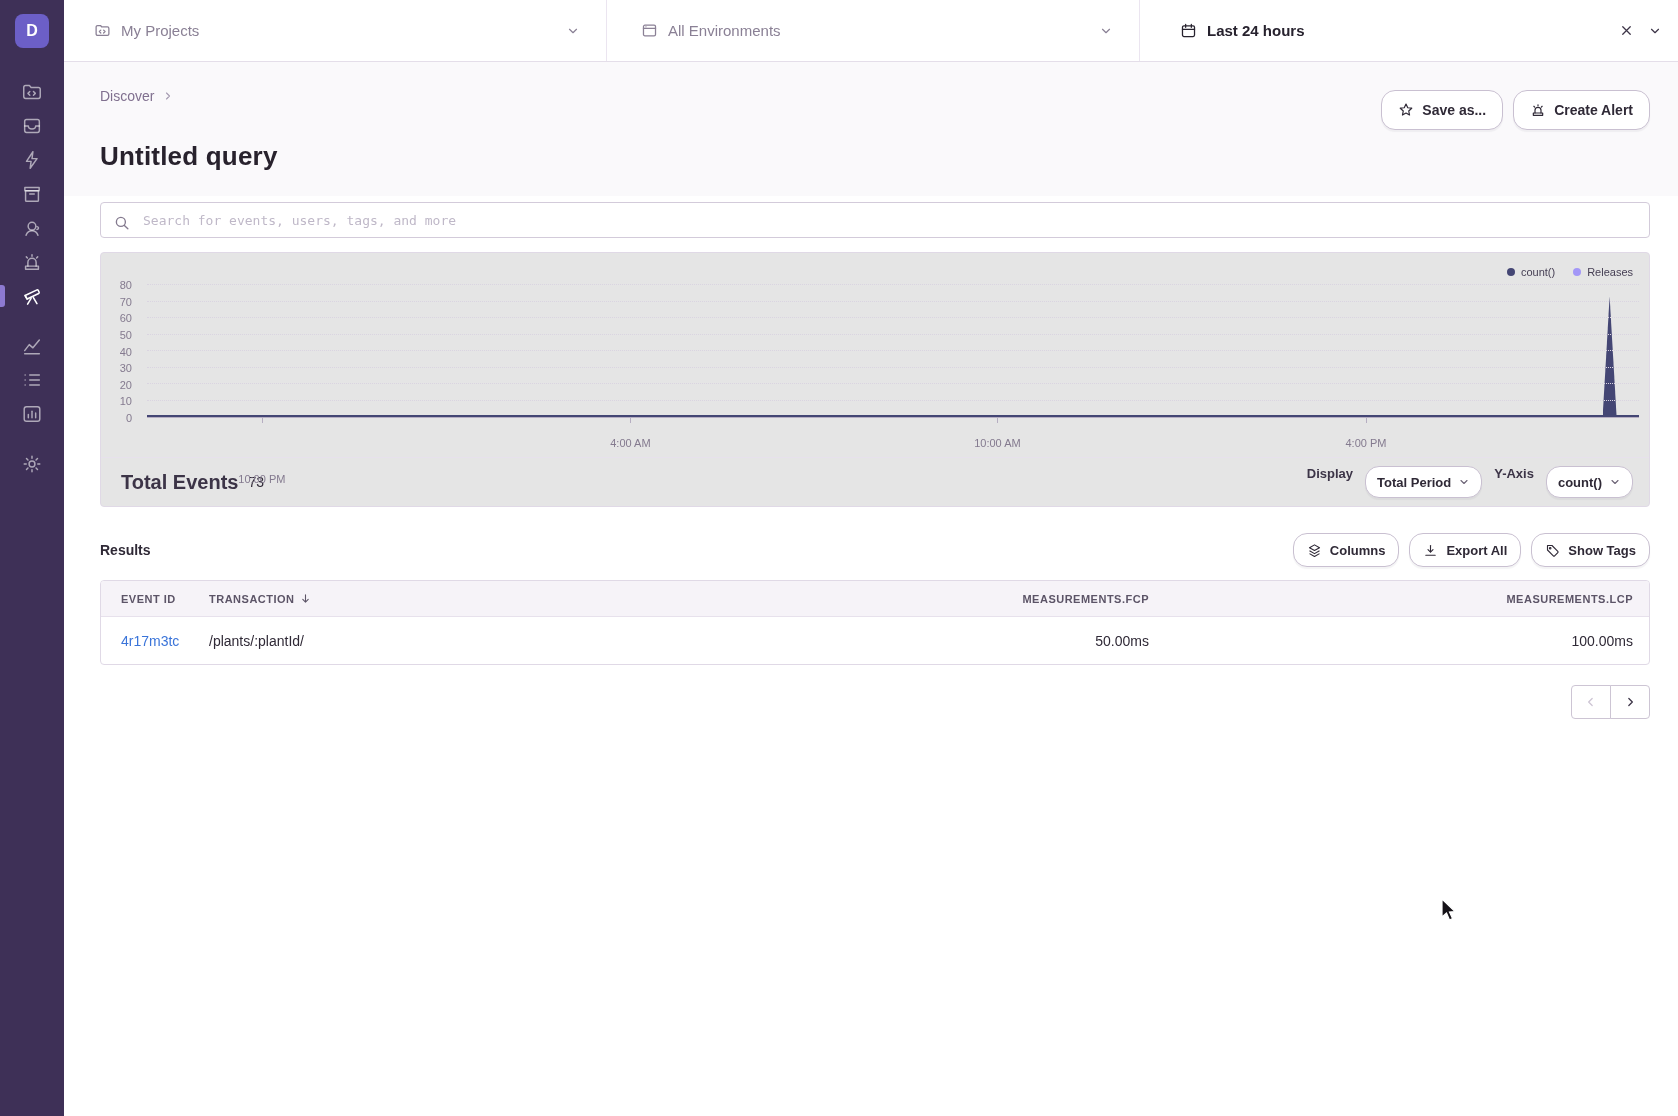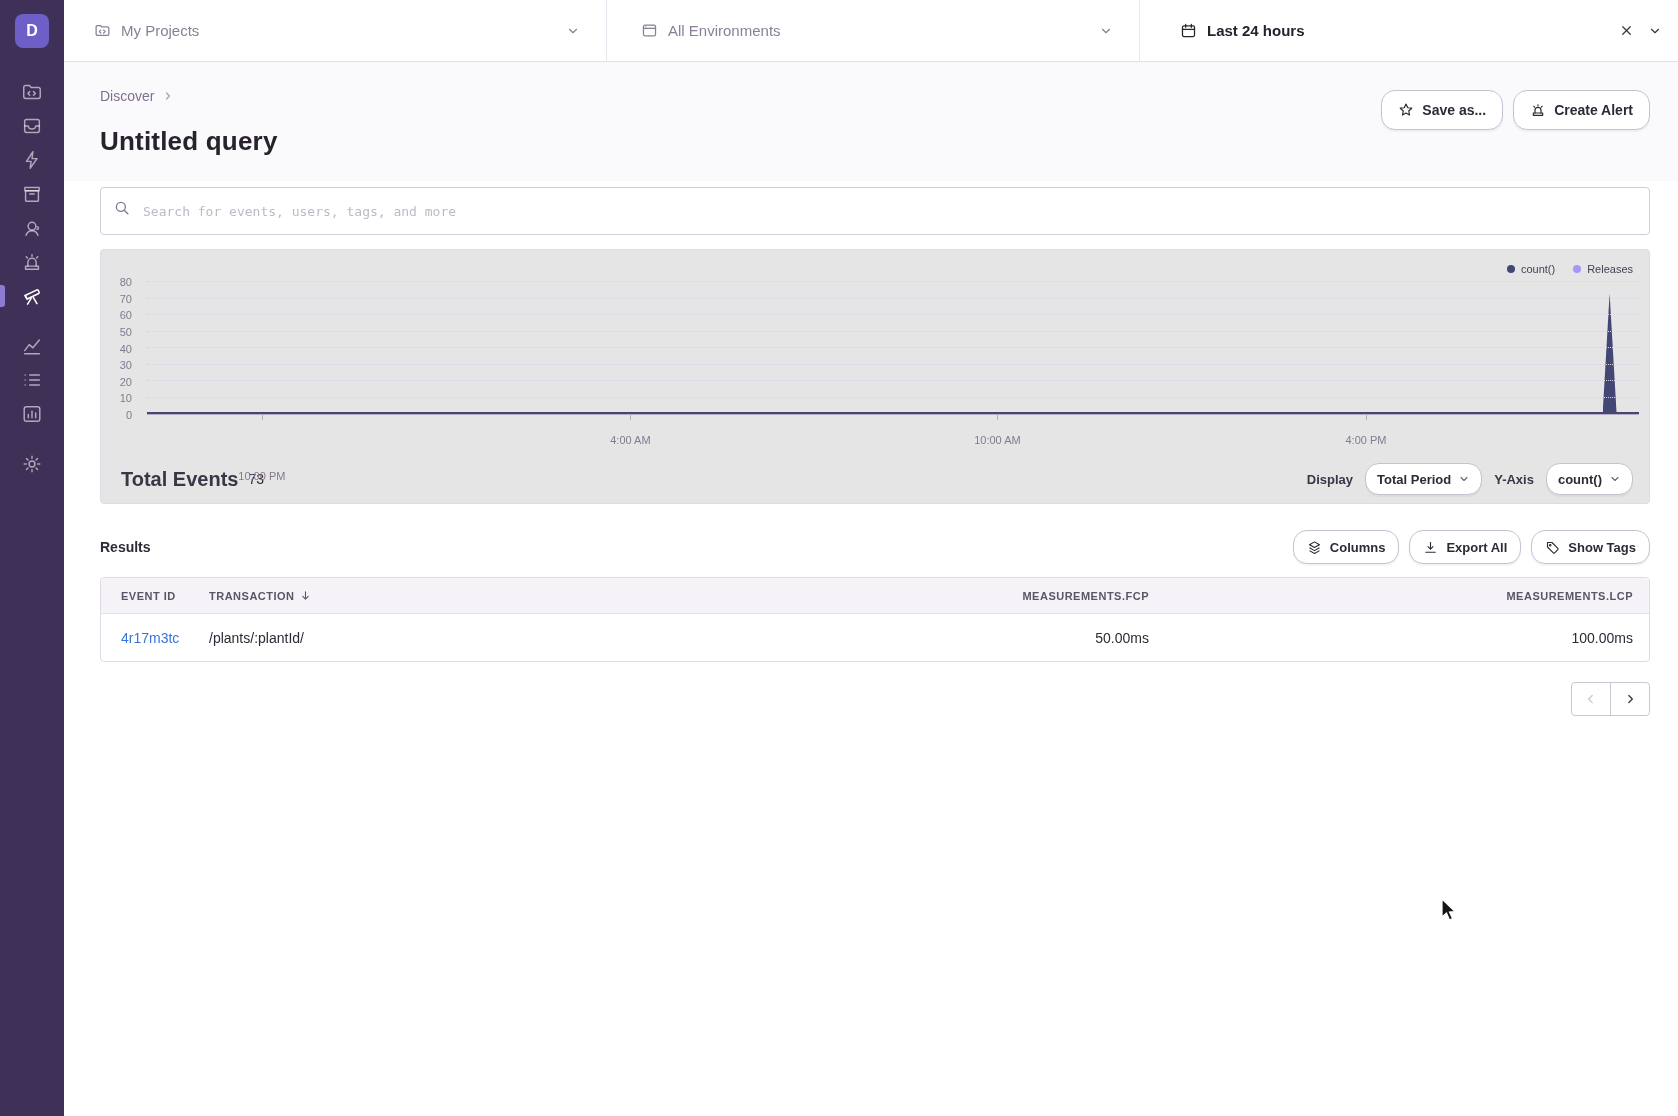--- a/index.html
+++ b/index.html
@@ -29,32 +29,32 @@
   .tb-env { width:533px; padding:0 26px 0 34px; border-right:1px solid #ebe5f0; }
   .tb-date { flex:1; padding:0 16px 0 40px; }
   .tb-label { font-size:15px; color:#8a8095; }
   .tb-label.dark { color:#27222e; font-weight:600; }
   .tb-spring { margin-left:auto; display:flex; align-items:center; gap:14px; }
   .tb-chevron { margin-left:auto; }
 
   
   .page-header { background:#faf9fb; padding:26px 28px 24px 36px; display:flex; justify-content:space-between; }
   .crumbs { display:flex; align-items:center; gap:8px; font-size:14px; color:#80708f; }
-  .page-title { margin-top:22px; font-size:26px; font-weight:600; color:#28222d; letter-spacing:.2px; }
+  .page-title { margin-top:37px; font-size:26px; font-weight:600; color:#28222d; letter-spacing:.2px; }
   .header-actions { display:flex; align-items:flex-start; gap:10px; padding-top:2px; }
   .btn { display:inline-flex; align-items:center; gap:8px; background:#fff; border:1px solid #c9c0d1; border-radius:14px;
     color:#2f2936; font-weight:600; cursor:pointer; box-shadow:0 2px 1px rgba(47,41,54,.05); font-family:inherit; }
   .btn-lg { height:40px; padding:0 16px; font-size:14px; }
   .btn-sm { height:34px; padding:0 13px; font-size:13px; }
   .btn-dd { height:32px; padding:0 11px; font-size:13px; gap:7px; }
 
   
   .search-row { padding:6px 28px 0 36px; background:#fff; }
   .search-box { position:relative; }
-  .search-box input { width:100%; height:48px; border:1px solid #d3cbda; border-radius:4px; background:#fff;
+  .search-box input { width:100%; height:36px; border:1px solid #d3cbda; border-radius:4px; background:#fff;
     padding:0 14px 0 42px; font-family:"DejaVu Sans Mono", monospace; font-size:13px; color:#4a4355; outline:none; }
   .search-box input::placeholder { color:#bfb8c8; }
   .search-icon { position:absolute; left:13px; top:12px; color:#847a8f; }
 
   
   .chart-card { margin:14px 28px 0 36px; background:#e5e5e5; border:1px solid #e0d9e6; border-radius:4px; }
   .chart-area { position:relative; height:204px; }
   .legend { position:absolute; top:13px; right:16px; display:flex; align-items:center; gap:18px;
     font-size:11px; color:#474055; z-index:3; }
   .legend-item { display:flex; align-items:center; gap:6px; cursor:pointer; }
@@ -65,21 +65,21 @@
   .gridline { position:absolute; left:0; right:0; height:0; border-top:1px dotted #dad4e1; }
   .xtick-mark { position:absolute; bottom:-6px; width:1px; height:5px; background:#b6aec2; }
   .xaxis { position:absolute; left:46px; right:10px; bottom:6px; height:14px; }
   .xtick-label { position:absolute; transform:translateX(-50%); font-size:11px; color:#847a8f; white-space:nowrap; }
   .series-baseline { position:absolute; left:0; right:0; bottom:0; height:2px; }
   .spike { position:absolute; bottom:0; width:14px; transform:translateX(-100%);
     clip-path:polygon(50% 0, 100% 100%, 0 100%); }
   .chart-footer { border-top:1px solid #e7e1ec; height:49px; display:flex; align-items:center; padding:0 16px 0 20px; }
   .tf-label { font-size:20px; font-weight:600; color:#3c3447; }
   .tf-value { font-size:14px; color:#2f2936; margin-left:10px; }
-  .chart-controls { margin-left:auto; display:flex; align-items:center; gap:12px; }
+  .chart-controls { margin-left:auto; display:flex; gap:12px; }
   .ctl-label { font-size:13px; font-weight:600; color:#3c3447; }
 
   
   .results-bar { margin:26px 28px 13px 36px; display:flex; align-items:center; }
   .results-title { font-size:14px; font-weight:600; color:#2f2936; }
   .results-actions { margin-left:auto; display:flex; gap:10px; }
 
   .table-card { margin:0 28px 0 36px; background:#fff; border:1px solid #e0d9e6; border-radius:4px; overflow:hidden; }
   .tgrid { display:grid; grid-template-columns:88px 330px 610px 1fr; align-items:center; padding:0 16px 0 20px; }
   .thead { background:#f6f3f8; border-bottom:1px solid #e7e1ec; height:36px; }

